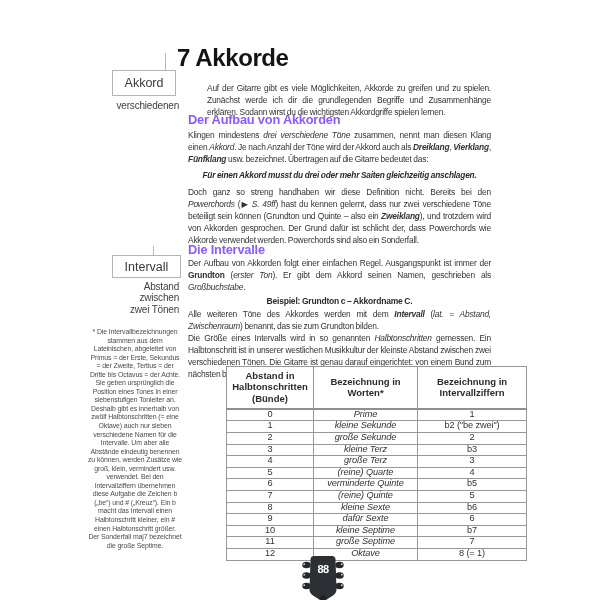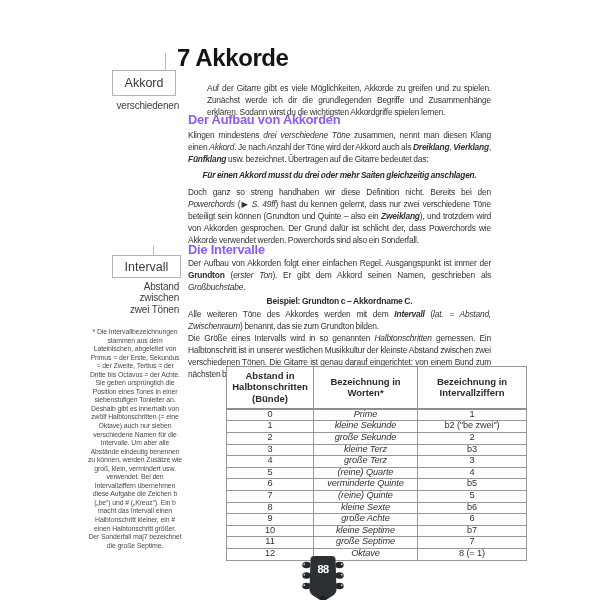--- a/index.html
+++ b/index.html
@@ -160,21 +160,21 @@
           <td>(reine) Quinte</td>
           <td>5</td>
         </tr>
         <tr>
           <td>8</td>
           <td>kleine Sexte</td>
           <td>b6</td>
         </tr>
         <tr>
           <td>9</td>
-          <td>große Achte</td>
+          <td>dafür Sexte</td>
           <td>6</td>
         </tr>
         <tr>
           <td>10</td>
           <td>kleine Septime</td>
           <td>b7</td>
         </tr>
         <tr>
           <td>11</td>
           <td>große Septime</td>

